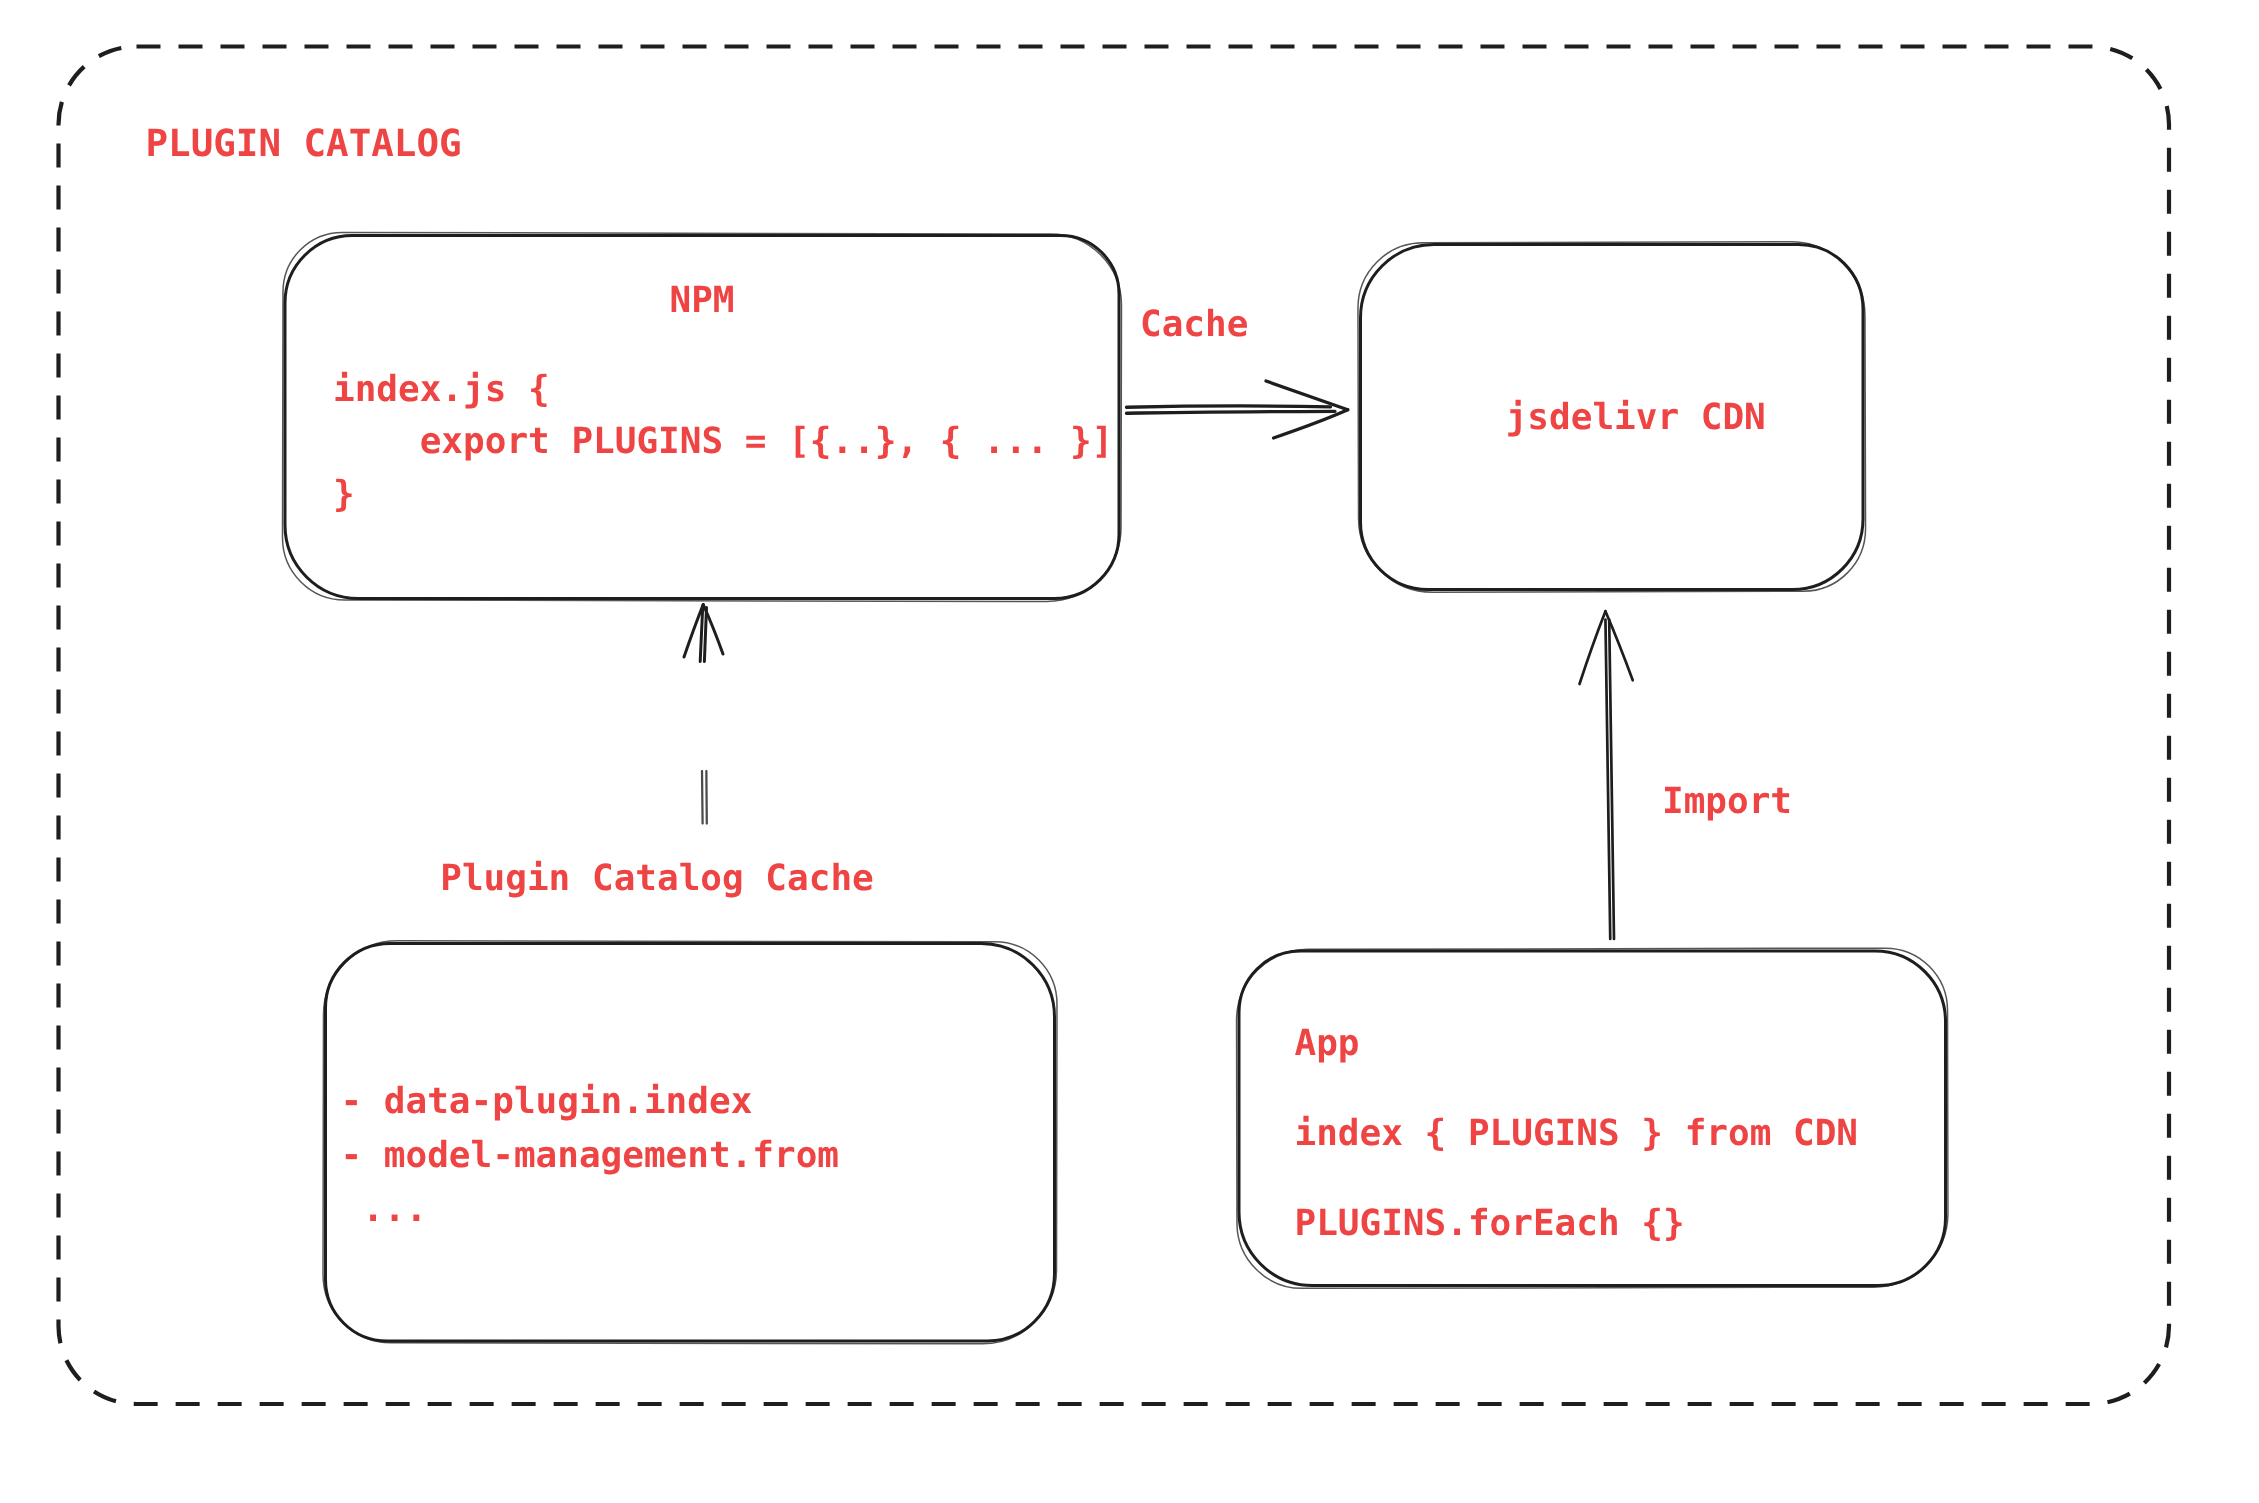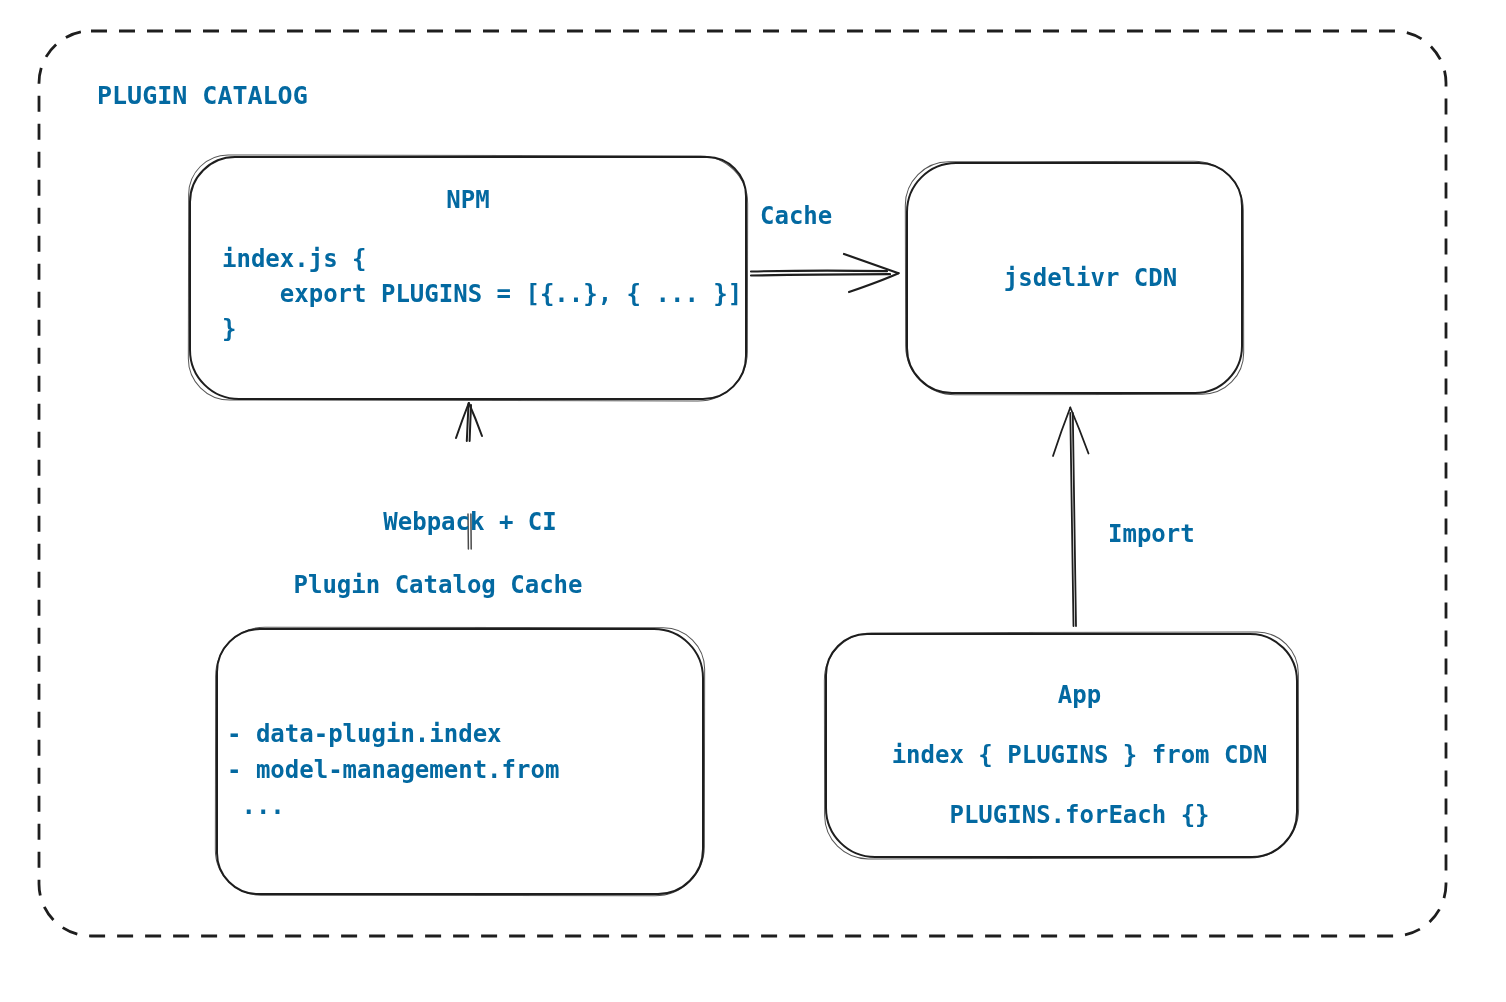--- a/index.html
+++ b/index.html
@@ -8,21 +8,21 @@
     background: #ffffff;
   }
   .canvas {
     position: relative;
     width: 1506px;
     height: 1002px;
     background: #ffffff;
     overflow: hidden;
     font-family: "DejaVu Sans Mono", "Liberation Mono", monospace;
     font-weight: 600;
-    color: #0369a1;
+    color: #ef4444;
   }
   .lines {
     position: absolute;
     left: 0;
     top: 0;
     width: 1506px;
     height: 1002px;
     pointer-events: none;
   }
   .diagram-title {
@@ -80,21 +80,21 @@
   .repo-files {
     margin: 86px 0 0 9px;
     font-size: 24px;
     line-height: 36px;
   }
   .app-content {
     margin: 46px 0 0 36px;
     font-size: 24px;
     line-height: 28px;
   }
-  .app-line { margin-bottom: 32px; white-space: pre; text-align: center; }
+  .app-line { margin-bottom: 32px; white-space: pre; }
 
   .edge-label {
     position: absolute;
     font-size: 24px;
     line-height: 30px;
     white-space: pre;
   }
   .label-cache  { left: 760px;  top: 201px; }
   .label-build  { left: 350px;  top: 447px; width: 240px; text-align: center; }
   .label-import { left: 1108px; top: 519px; }
@@ -150,21 +150,20 @@
     </div>
   </div>
 
   <div class="edge-label label-cache">Cache</div>
 
   <div class="box box-cdn">
     <div class="cdn-label">jsdelivr CDN</div>
   </div>
 
   <div class="edge-label label-build">
-    <div>Webpack + CI</div>
   </div>
 
   <div class="label-repo">Plugin Catalog Cache</div>
 
   <div class="box box-repo">
     <div class="repo-files">
       <div class="code-line">- data-plugin.index</div>
       <div class="code-line">- model-management.from</div>
       <div class="code-line"> ...</div>
     </div>

